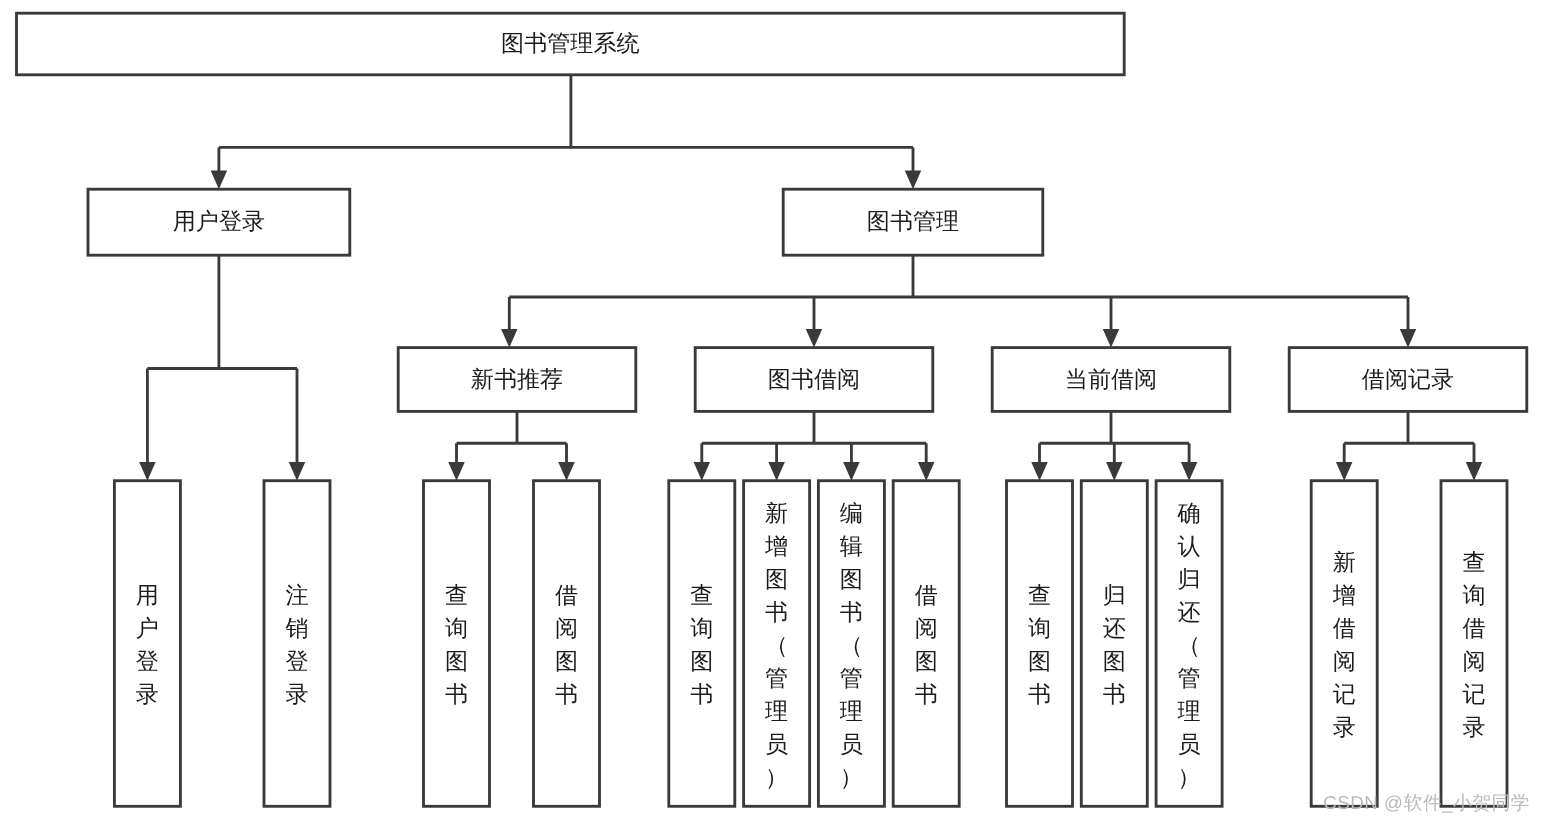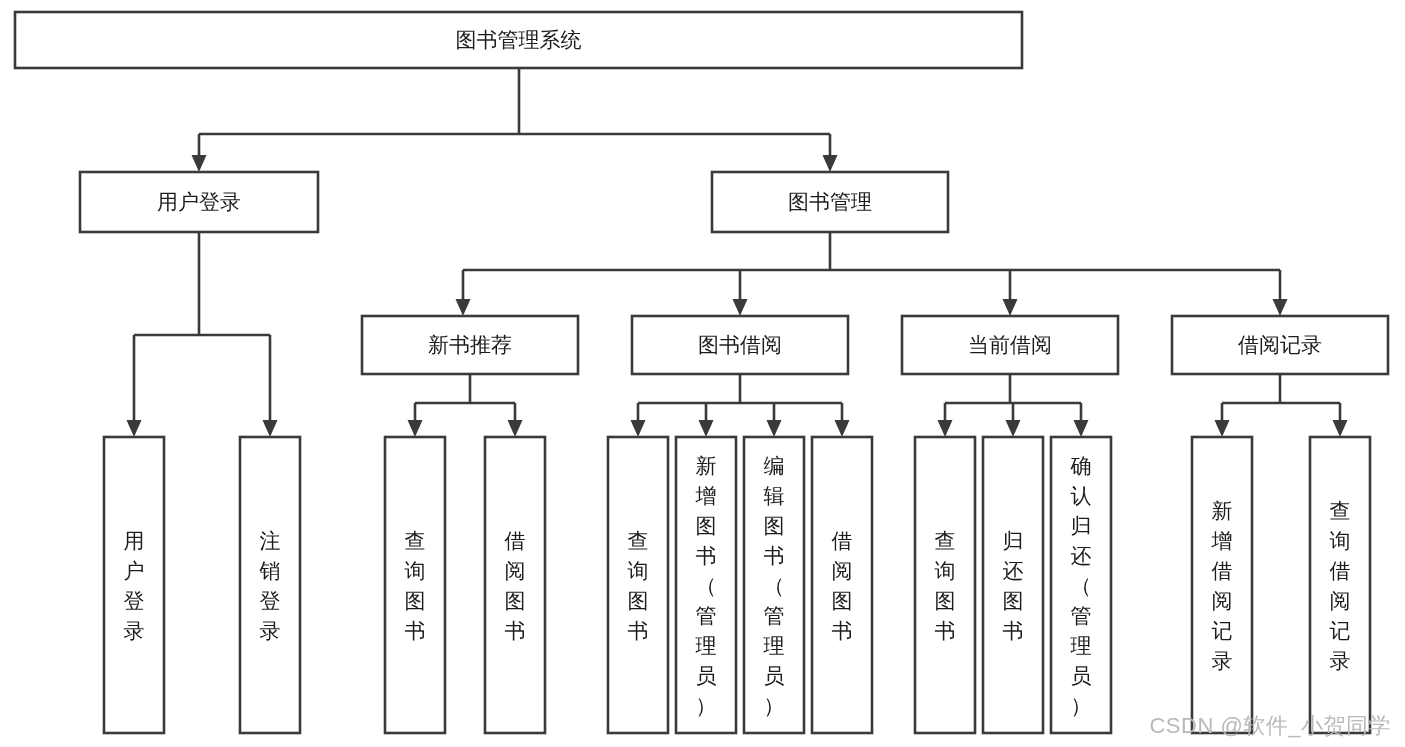--- a/index.html
+++ b/index.html
@@ -53,21 +53,21 @@
     font-family: "Liberation Sans", "DejaVu Sans", sans-serif;
     font-size: 21px;
     fill: #1c1c1c;
     text-anchor: middle;
   }
   .watermark-text {
     position: absolute;
     right: 14px;
     bottom: 6px;
     font-family: "Liberation Sans", "DejaVu Sans", sans-serif;
-    font-size: 22px;
+    font-size: 17px;
     color: #b9b9b9;
     white-space: nowrap;
     letter-spacing: 0.5px;
     pointer-events: none;
   }
 </style>
 </head>
 <body>
 
 <div id="diagram-root">

